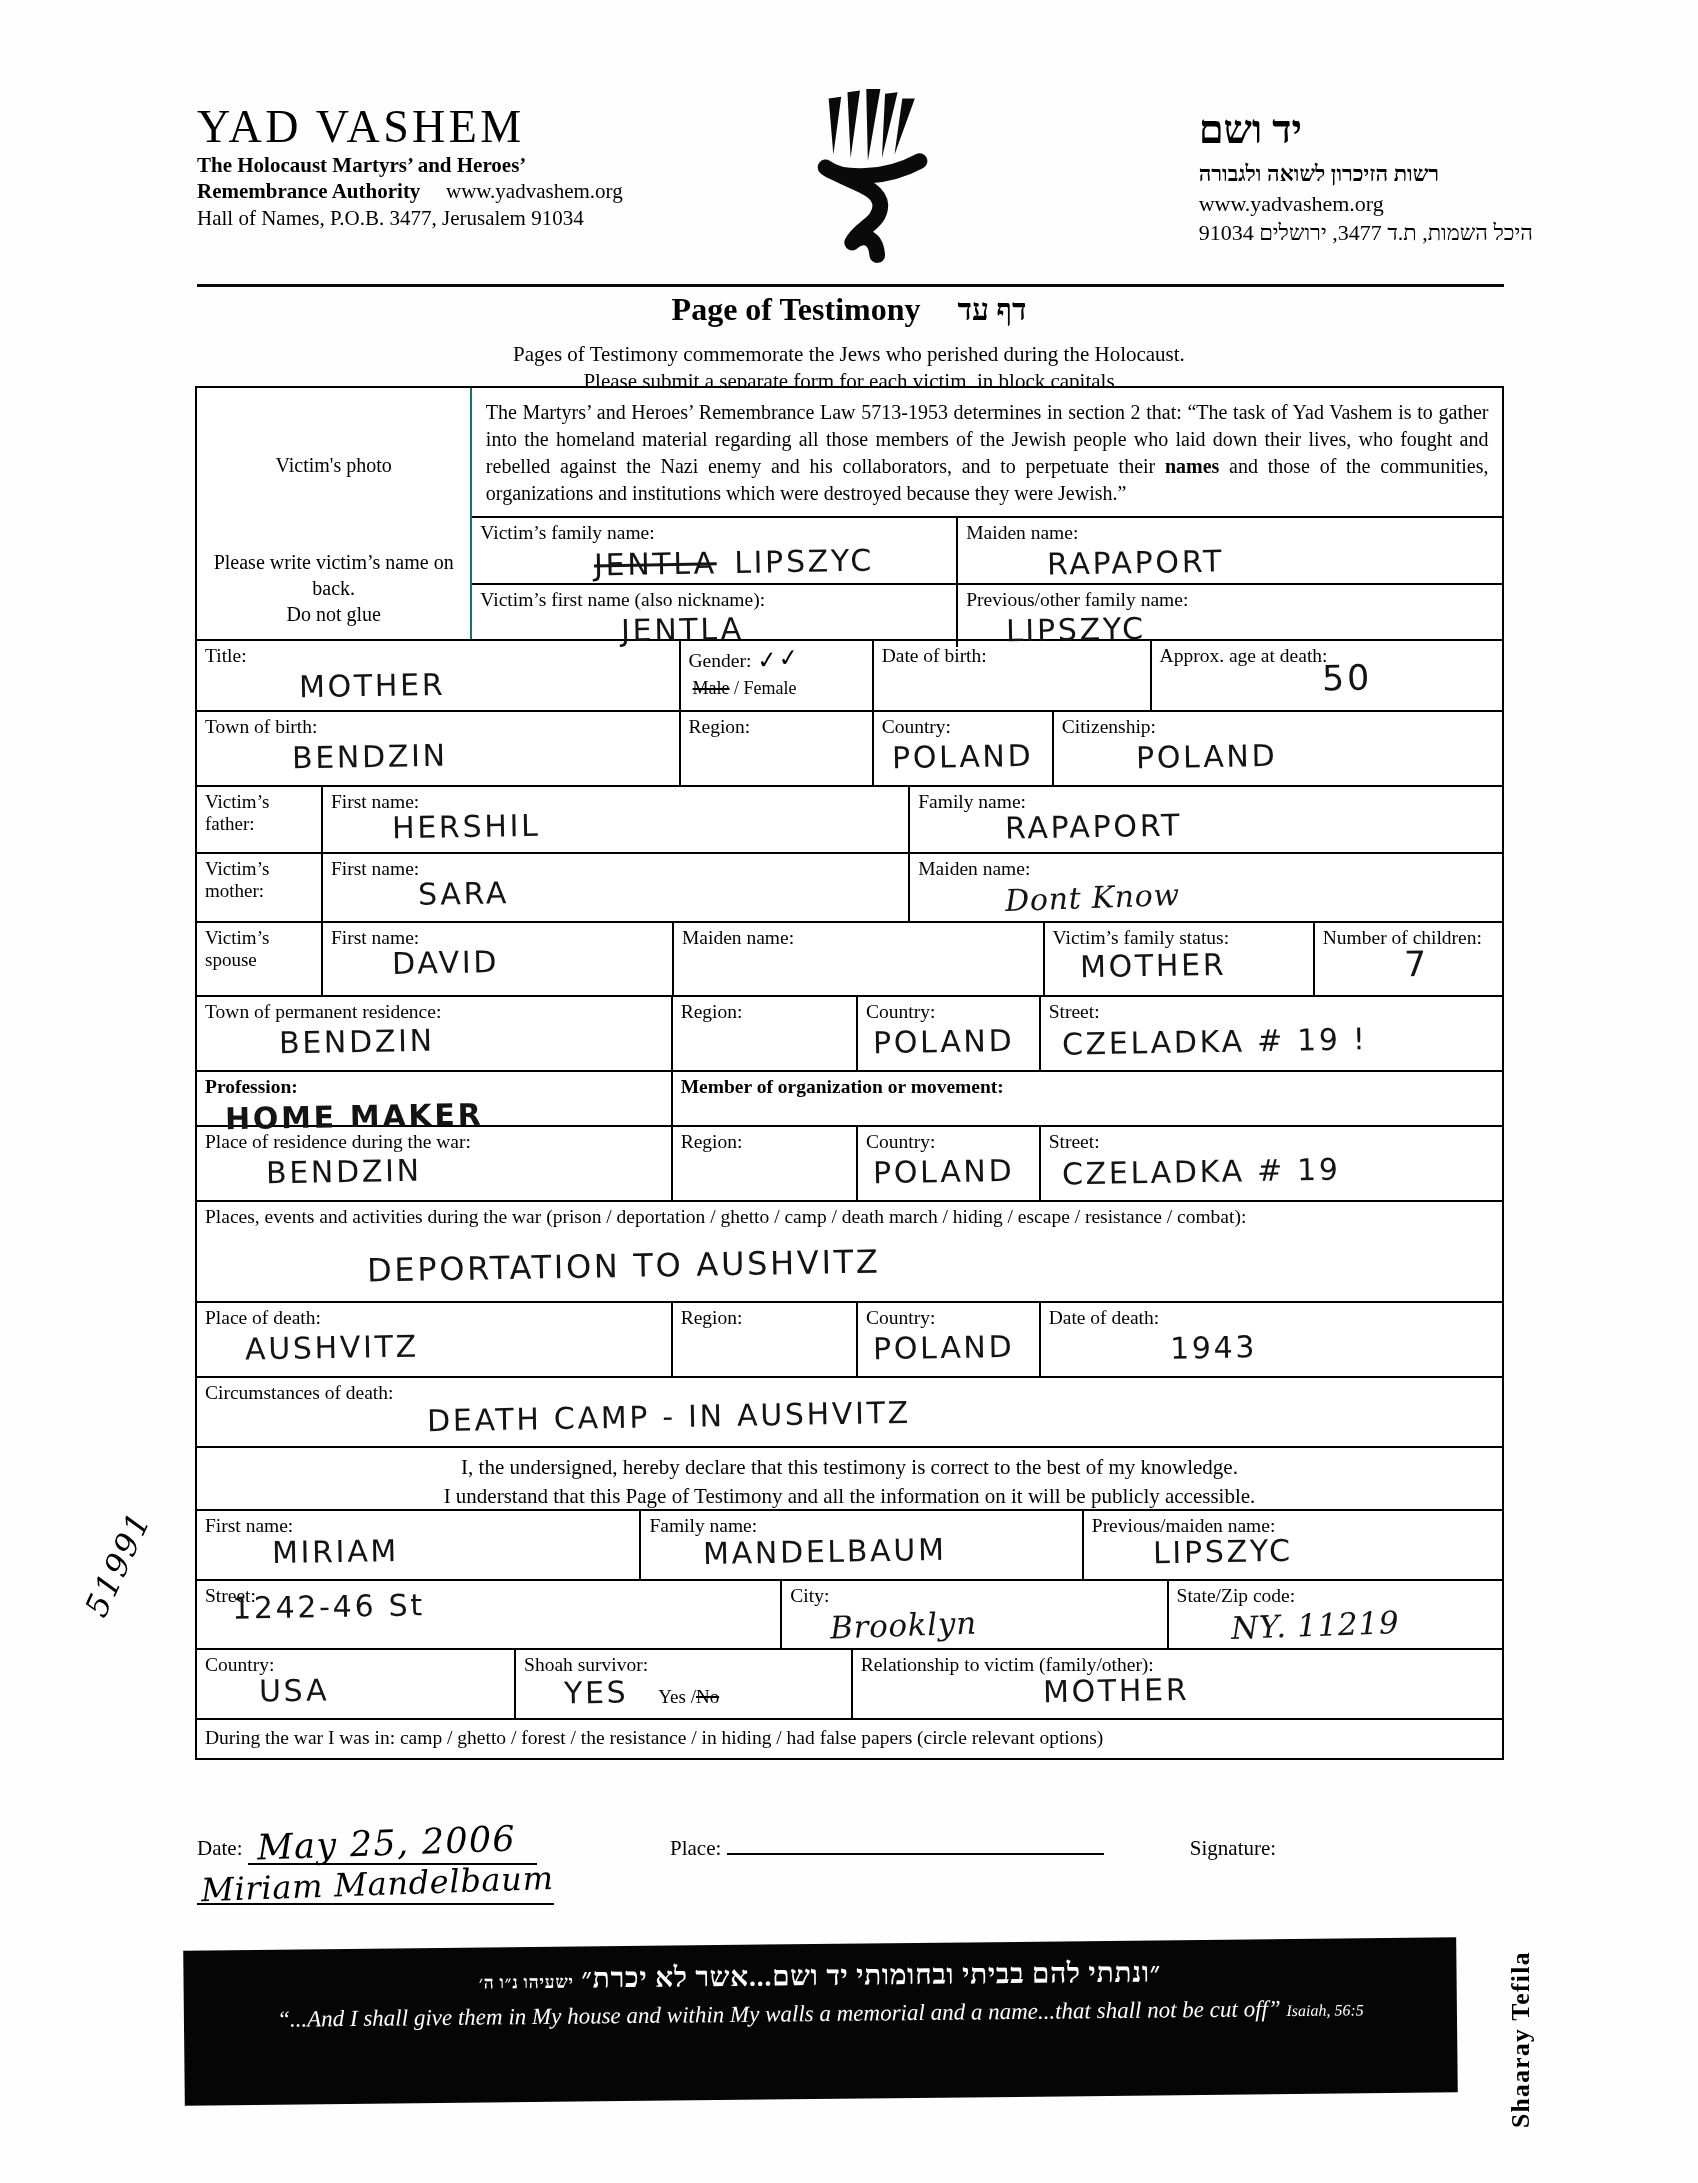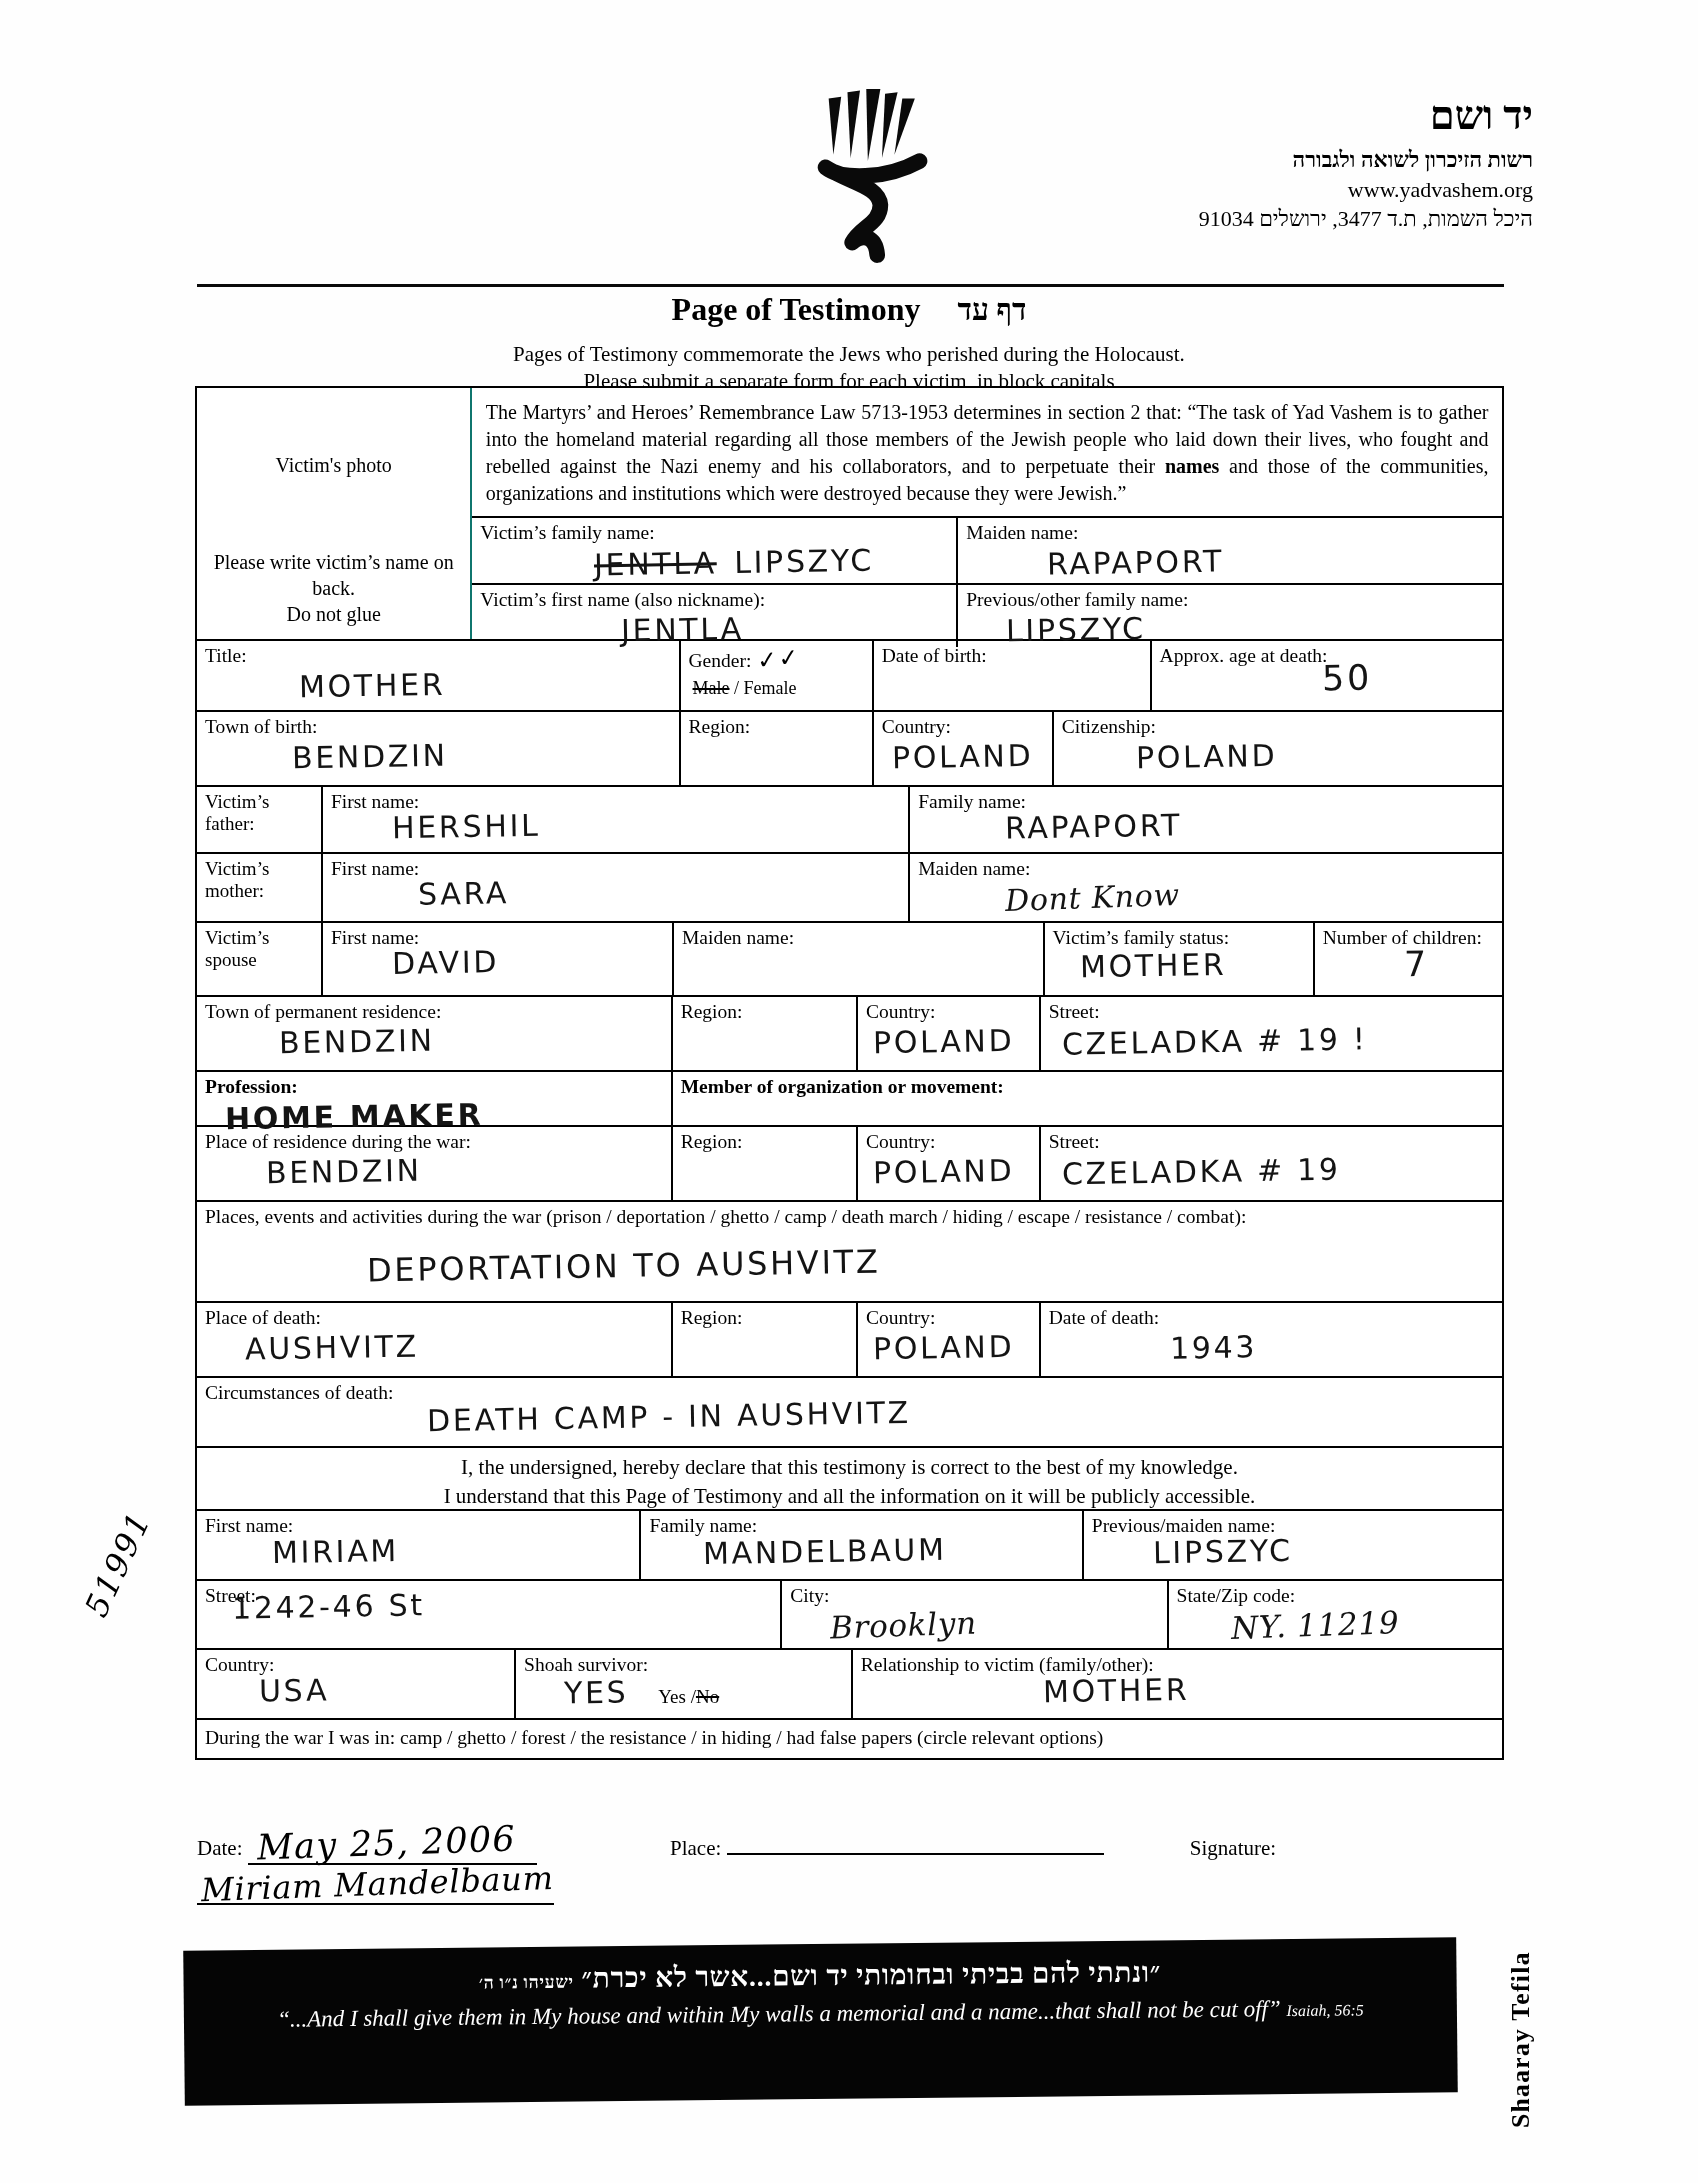--- a/index.html
+++ b/index.html
@@ -6,21 +6,21 @@
   .page{position:relative;width:1698px;height:2183px;background:#fefefe;color:#000;
         font-family:"Liberation Serif", serif;overflow:hidden;}
 
   
   .hdr-left{position:absolute;left:197px;top:100px;width:511px;}
   .brand-en{font-size:46px;letter-spacing:3.4px;font-weight:500;}
   .org-line{font-size:21px;font-weight:bold;line-height:1.22;}
   .org-line .site{font-weight:normal;margin-left:25.6px;}
   .addr{font-size:21px;margin-top:1.3px;}
   .logo{position:absolute;left:779px;top:89px;width:162px;height:188px;}
-  .hdr-right{position:absolute;right:165px;top:94px;text-align:right;direction:rtl;}
+  .hdr-right{position:absolute;right:165px;top:108px;text-align:left;direction:rtl;}
   .brand-he{font-size:40px;font-weight:bold;line-height:1.1;}
   .he-sub{font-size:22px;font-weight:bold;margin-top:9.4px;}
   .he-site{font-size:22px;direction:ltr;margin-top:4px;}
   .he-addr{font-size:22px;margin-top:2.7px;}
   .rule{position:absolute;left:197px;top:284px;width:1307px;height:3.4px;background:#0a0a0a;}
 
   .page-title{position:absolute;left:0;top:291px;width:100%;text-align:center;font-size:32px;font-weight:bold;}
   .page-title .title-he{margin-left:37px;font-size:30px;}
   .intro{position:absolute;left:0;top:341px;width:100%;text-align:center;font-size:21px;line-height:1.28;}
 
@@ -83,20 +83,28 @@
   .margin-num{position:absolute;left:62px;top:1545px;font-family:"DejaVu Serif",serif;font-style:italic;
               font-size:32px;transform:rotate(-65deg);letter-spacing:2px;}
   .side-text{position:absolute;left:1506px;top:1845px;height:283px;writing-mode:vertical-rl;transform:rotate(180deg);
              font-size:25.6px;font-weight:bold;letter-spacing:1.3px;}
 </style>
 </head>
 <body>
 
 <div class="page">
 
+  <div class="hdr-left">
+    <div class="brand-en">YAD VASHEM</div>
+    <div class="org-line">The Holocaust Martyrs’ and Heroes’</div>
+    <div class="org-line">
+      <span>Remembrance Authority</span><span class="site">www.yadvashem.org</span>
+    </div>
+    <div class="addr">Hall of Names, P.O.B. 3477, Jerusalem 91034</div>
+  </div>
 
   <div class="logo">
     <svg viewBox="0 0 100 120" width="162" height="188" aria-hidden="true">
       <g fill="#0a0a0a">
         <polygon points="30,6 38,5 33,42"></polygon>
         <polygon points="42,2 50,1 44,44"></polygon>
         <polygon points="54,0 63,0 55,46"></polygon>
         <polygon points="66,3 74,2 64,44"></polygon>
         <polygon points="77,6 85,6 72,42"></polygon>
       </g>

